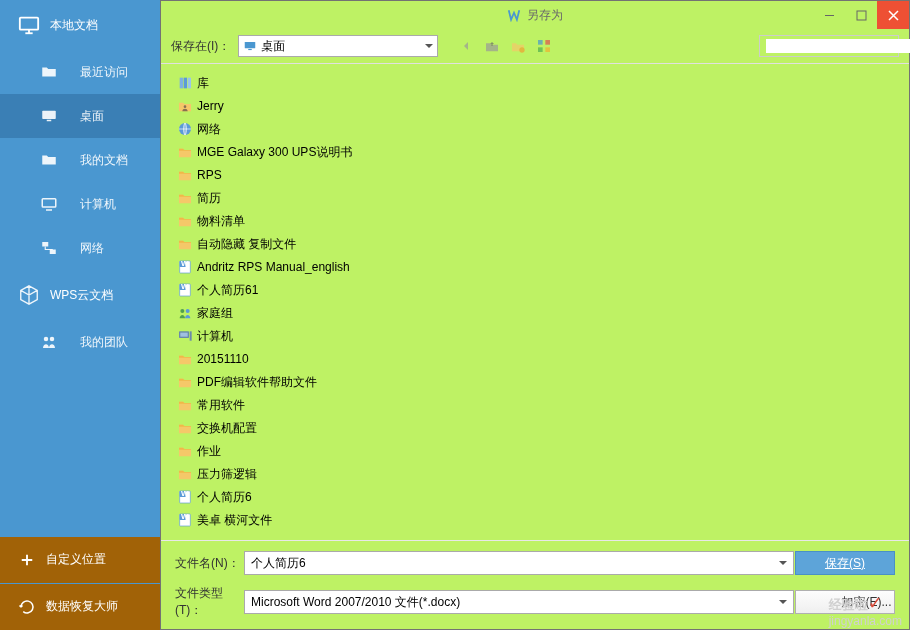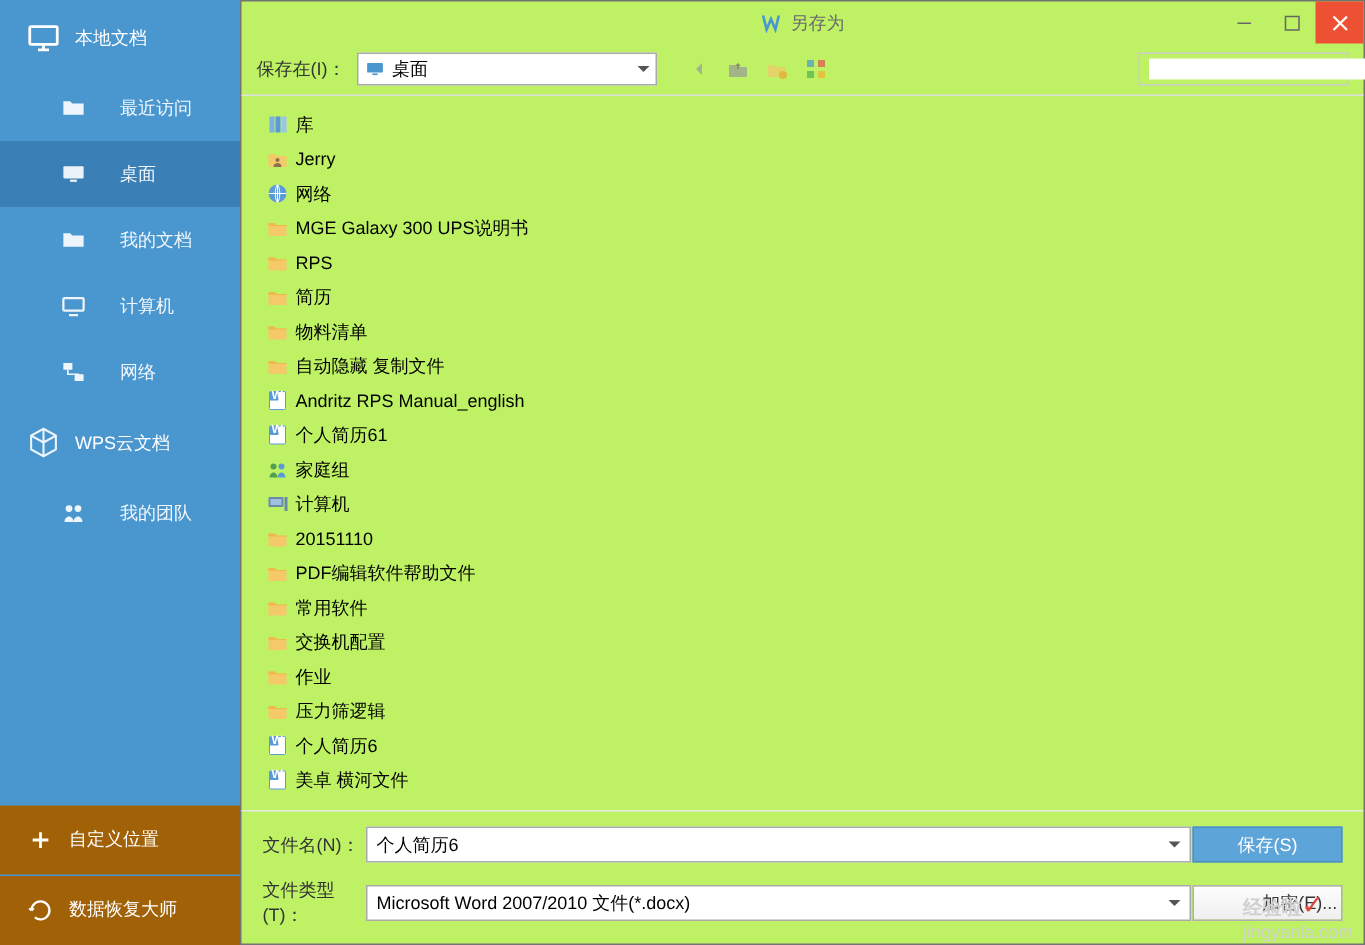--- a/index.html
+++ b/index.html
@@ -40,21 +40,21 @@
     .file-area { flex: 1; padding: 8px 12px; display: flex; flex-direction: column; flex-wrap: wrap; align-content: flex-start; gap: 1px 40px; overflow: hidden; }
     .file-item { display: flex; align-items: center; gap: 4px; padding: 2px 4px; cursor: pointer; height: 22px; width: 240px; }
     .file-item svg { width: 16px; height: 16px; flex-shrink: 0; }
     
     .footer { padding: 10px 14px; display: flex; flex-direction: column; gap: 10px; border-top: 1px solid #e8e8e8; }
     .footer-row { display: flex; align-items: center; gap: 1px; }
     .footer-label { width: 68px; color: #333; }
     .footer-input { flex: 1; height: 24px; border: 1px solid #aaa; padding: 0 6px; display: flex; align-items: center; background: #fff; }
     .footer-input input { flex: 1; border: none; outline: none; font-size: 12px; }
     .footer-btn { width: 100px; height: 24px; display: flex; align-items: center; justify-content: center; cursor: pointer; border: 1px solid #8cb0d0; }
-    .footer-btn.primary { background: #5da4d9; color: #fff; border-color: #4a90c5; }
+    .footer-btn.primary { background: #5da4d9; color: #fff; border-color: #4a90c5; text-decoration: underline; }
     .footer-btn.secondary { background: linear-gradient(#fdfdfd, #efefef); color: #333; border-color: #b0b0b0; padding-left: 43px; }
     
     .watermark { position: absolute; right: 8px; bottom: 2px; color: #d0d0d0; font-size: 11px; }
     .watermark .main-text { font-size: 13px; font-weight: bold; }
     .watermark .check { color: #d94b3a; font-size: 18px; }
   </style>
 </head>
 <body>
 
 <div class="sidebar">

